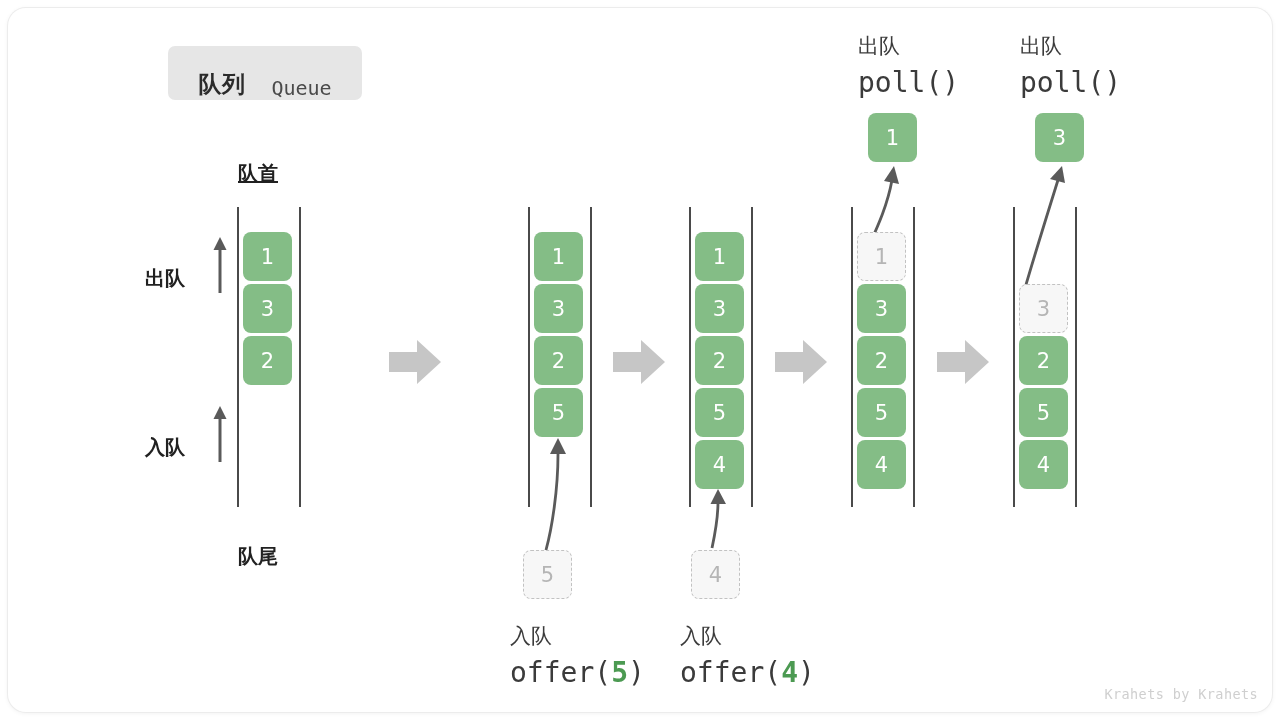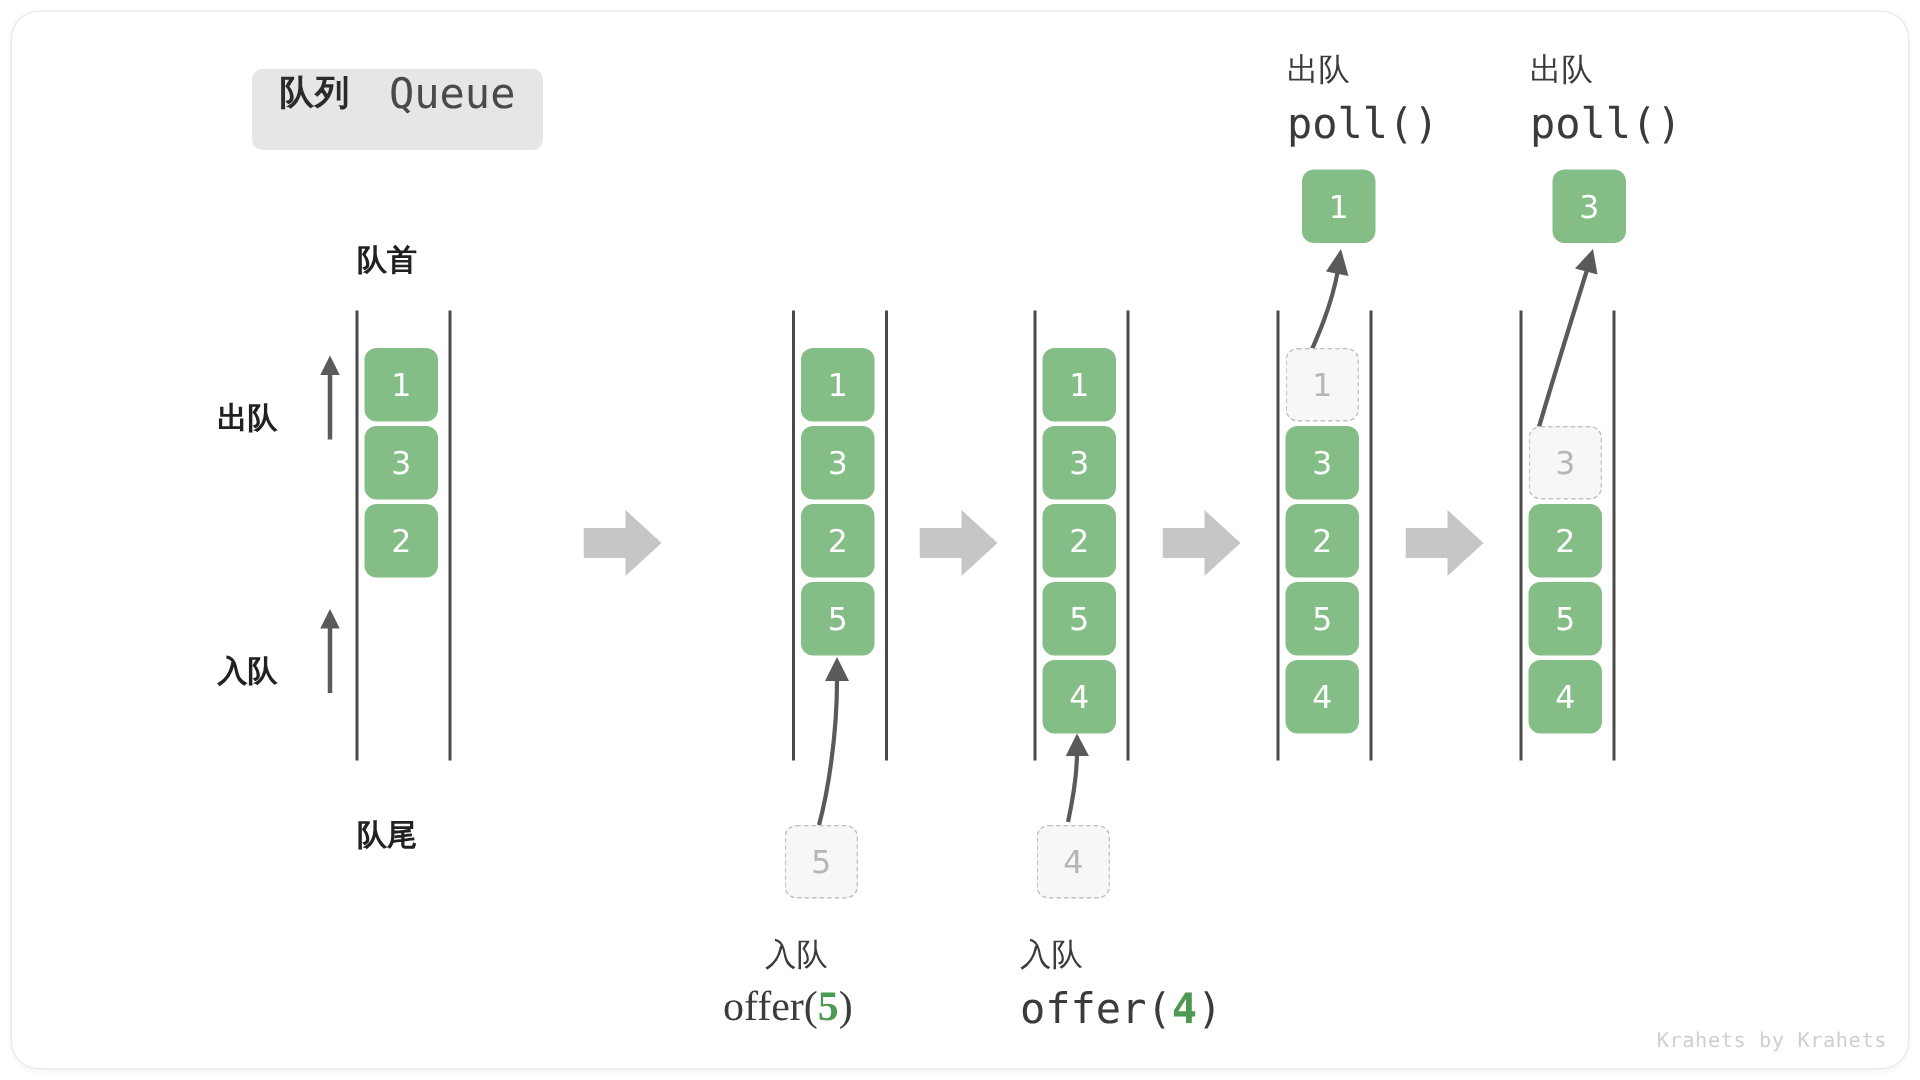--- a/index.html
+++ b/index.html
@@ -31,34 +31,34 @@
   
   .title-chip {
     position: absolute;
     left: 168px;
     top: 46px;
     width: 194px;
     height: 54px;
     background: #e6e6e6;
     border-radius: 7px;
     display: flex;
-    align-items: flex-start;
+    align-items: flex-end;
     justify-content: center;
     gap: 26px;
   }
   .title-cn {
     font-family: "Liberation Sans", sans-serif;
     font-weight: bold;
     font-size: 23px;
     color: #2b2b2b;
     letter-spacing: 0.5px;
   }
   .title-en {
     font-family: "DejaVu Sans Mono", monospace;
-    font-size: 28px;
+    font-size: 20px;
     color: #4a4a4a;
   }
 
   
   .lbl-bold-cn {
     font-family: "Liberation Sans", sans-serif;
     font-weight: bold;
     font-size: 20px;
     color: #212121;
     white-space: nowrap;
@@ -128,21 +128,21 @@
 <body>
 
 <div id="stage">
   <div class="card"></div>
 
   <div class="title-chip">
     <span class="title-cn">队列</span>
     <span class="title-en">Queue</span>
   </div>
 
-  <div class="abs lbl-bold-cn" style="left:238px; top:160px;">队首</div>
+  <div class="abs lbl-bold-cn" style="left:238px; top:160px;text-decoration:underline;">队首</div>
   <div class="abs lbl-bold-cn" style="left:238px; top:543px;">队尾</div>
 
   <div class="abs lbl-bold-cn" style="left:145px; top:265px;">出队</div>
   <svg class="uparrow" style="left:206px; top:235px;" width="28" height="60">
     <line x1="14" y1="58" x2="14" y2="12" stroke="#5a5a5a" stroke-width="3"></line>
     <polygon points="14,2 7.5,15 20.5,15" fill="#5a5a5a"></polygon>
   </svg>
 
   <div class="abs lbl-bold-cn" style="left:145px; top:434px;">入队</div>
   <svg class="uparrow" style="left:206px; top:404px;" width="28" height="60">
@@ -171,21 +171,21 @@
     <div class="cell" style="left:534px; top:388px;">5</div>
 
     <svg class="motion" style="left:520px; top:430px;" width="90" height="125">
       <path d="M 26 120 C 32 98, 38 60, 38 24" stroke="#5a5a5a" stroke-width="2.8" fill="none"></path>
       <polygon points="38,8 30,24 46,24" fill="#5a5a5a"></polygon>
     </svg>
 
     <div class="cell ghost" style="left:523px; top:550px;">5</div>
 
     <div class="abs op-cn" style="left:510px; top:622px;">入队</div>
-    <div class="abs op-code" style="left:482px; top:656px;font-family:Liberation Serif, serif;"><span>offer(</span><span class="num">5</span><span>)</span></div>
+    <div class="abs op-code" style="left:510px; top:656px;"><span>offer(</span><span class="num">5</span><span>)</span></div>
   </div>
 
   <svg class="blockarrow" style="left:613px; top:338px;" width="54" height="48">
     <polygon points="0,14 28,14 28,2 52,24 28,46 28,34 0,34" fill="#c6c6c6"></polygon>
   </svg>
 
   <div>
     <div class="rail" style="left:689px; top:207px; height:300px;"></div>
     <div class="rail" style="left:751px; top:207px; height:300px;"></div>
     <div class="cell" style="left:695px; top:232px;">1</div>

